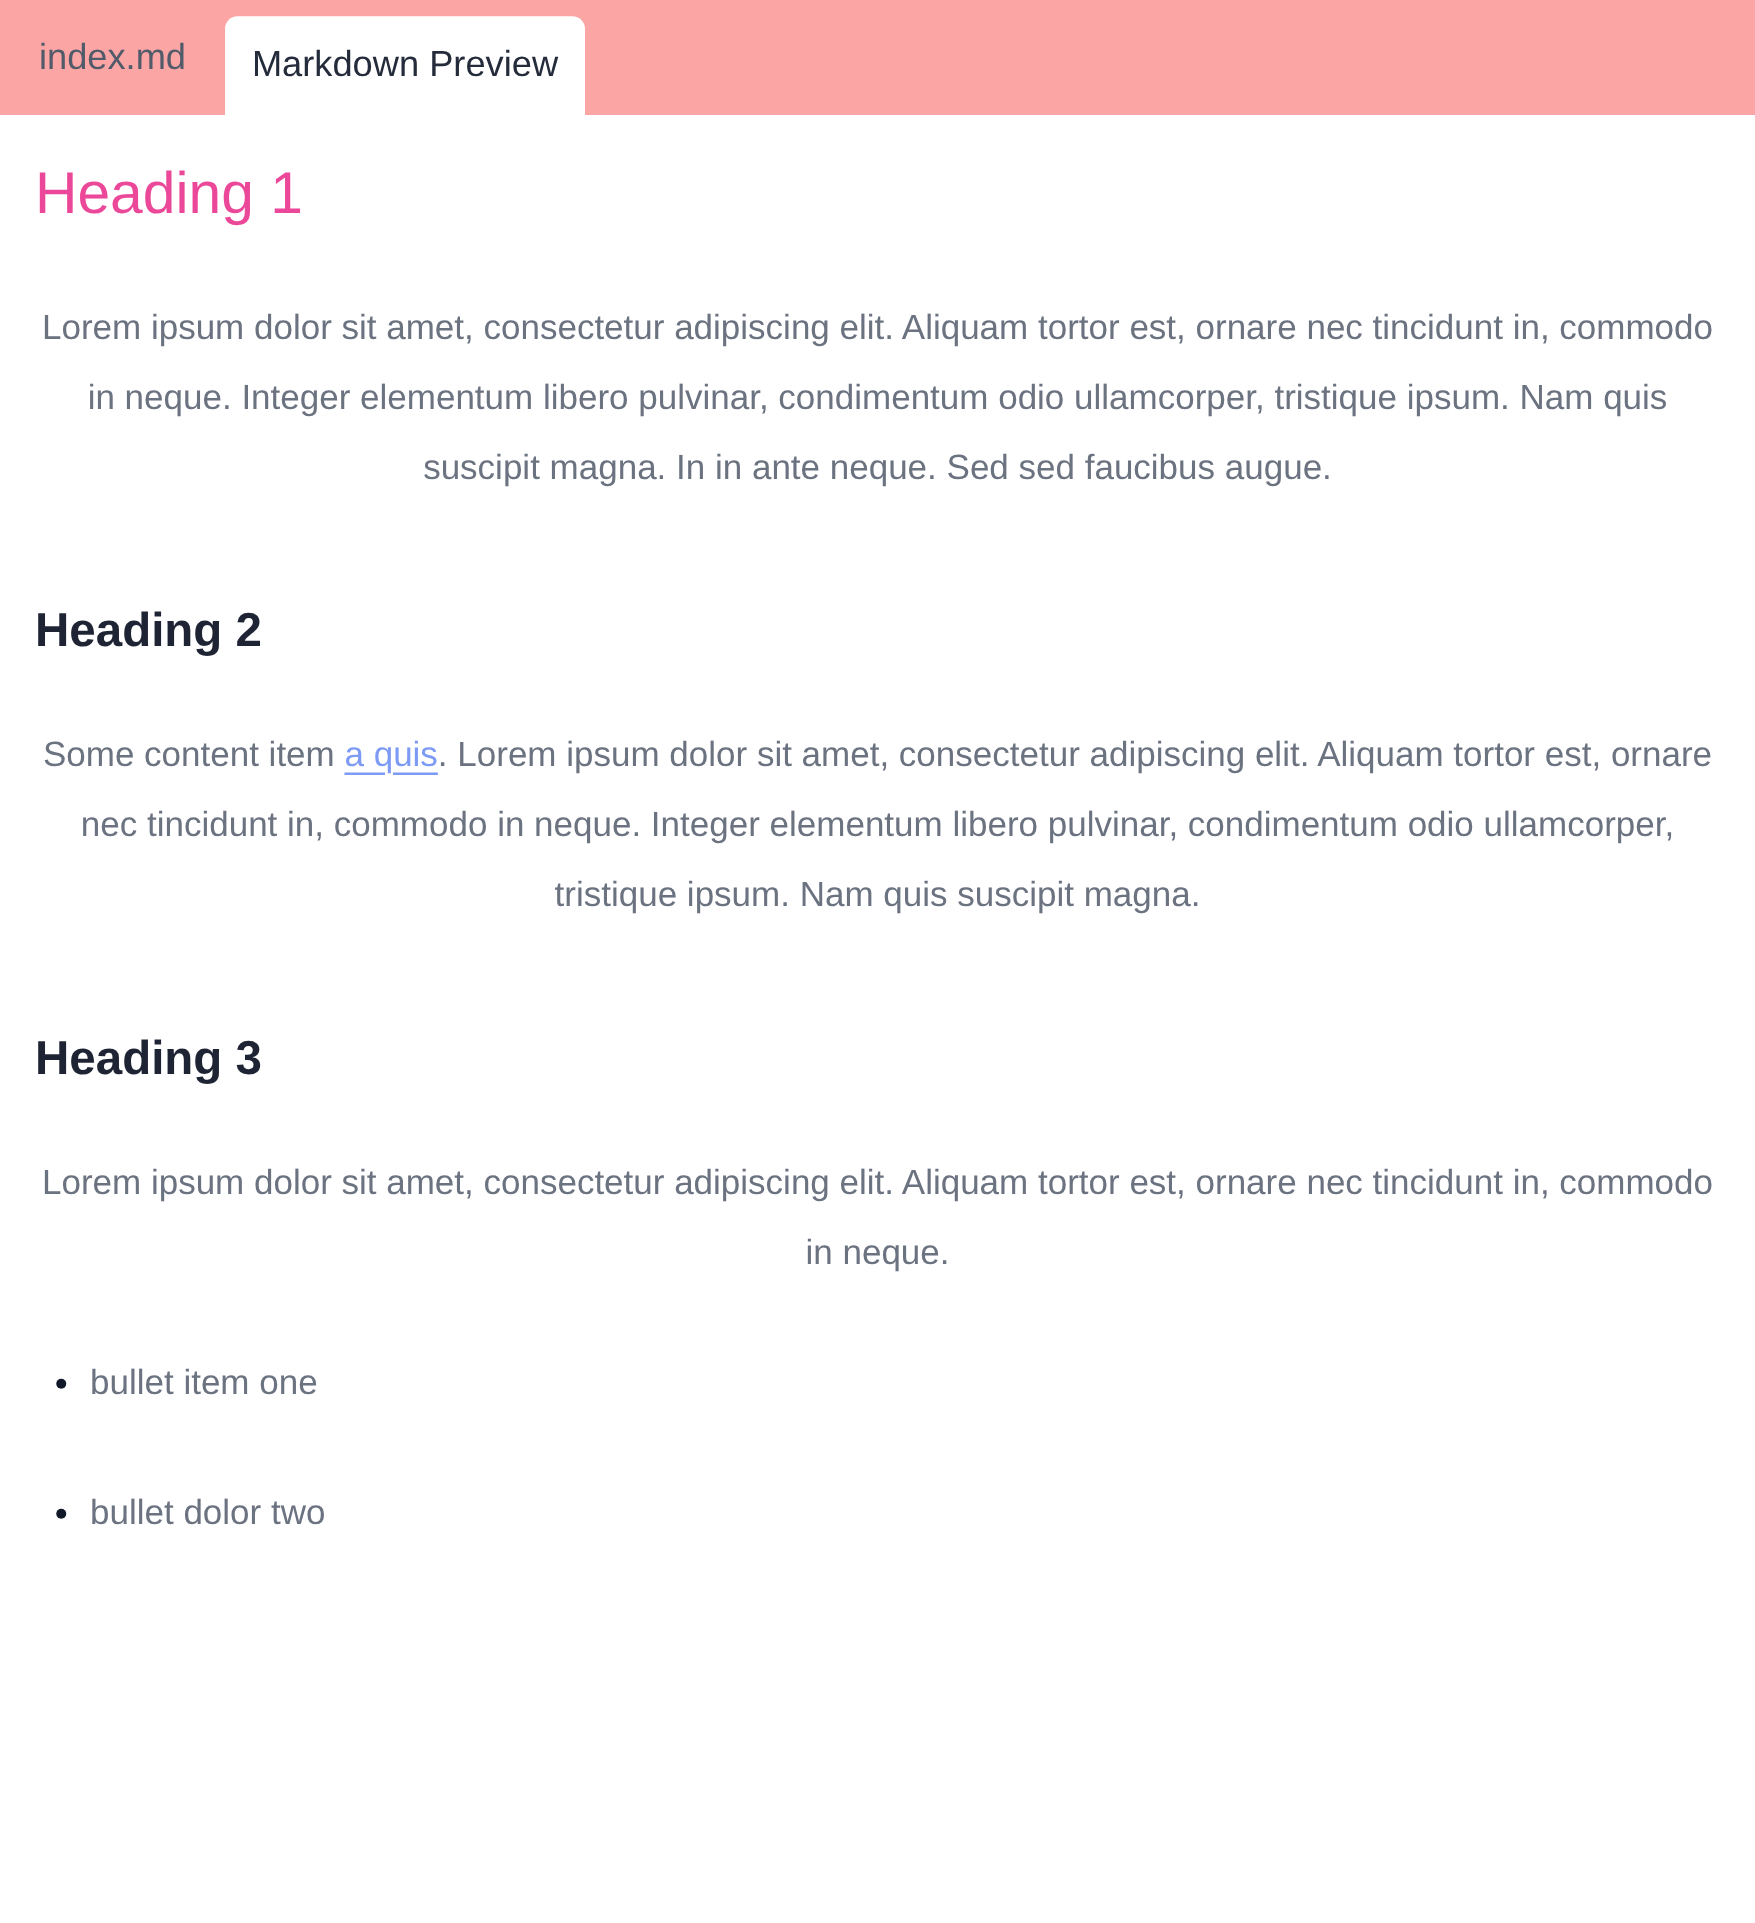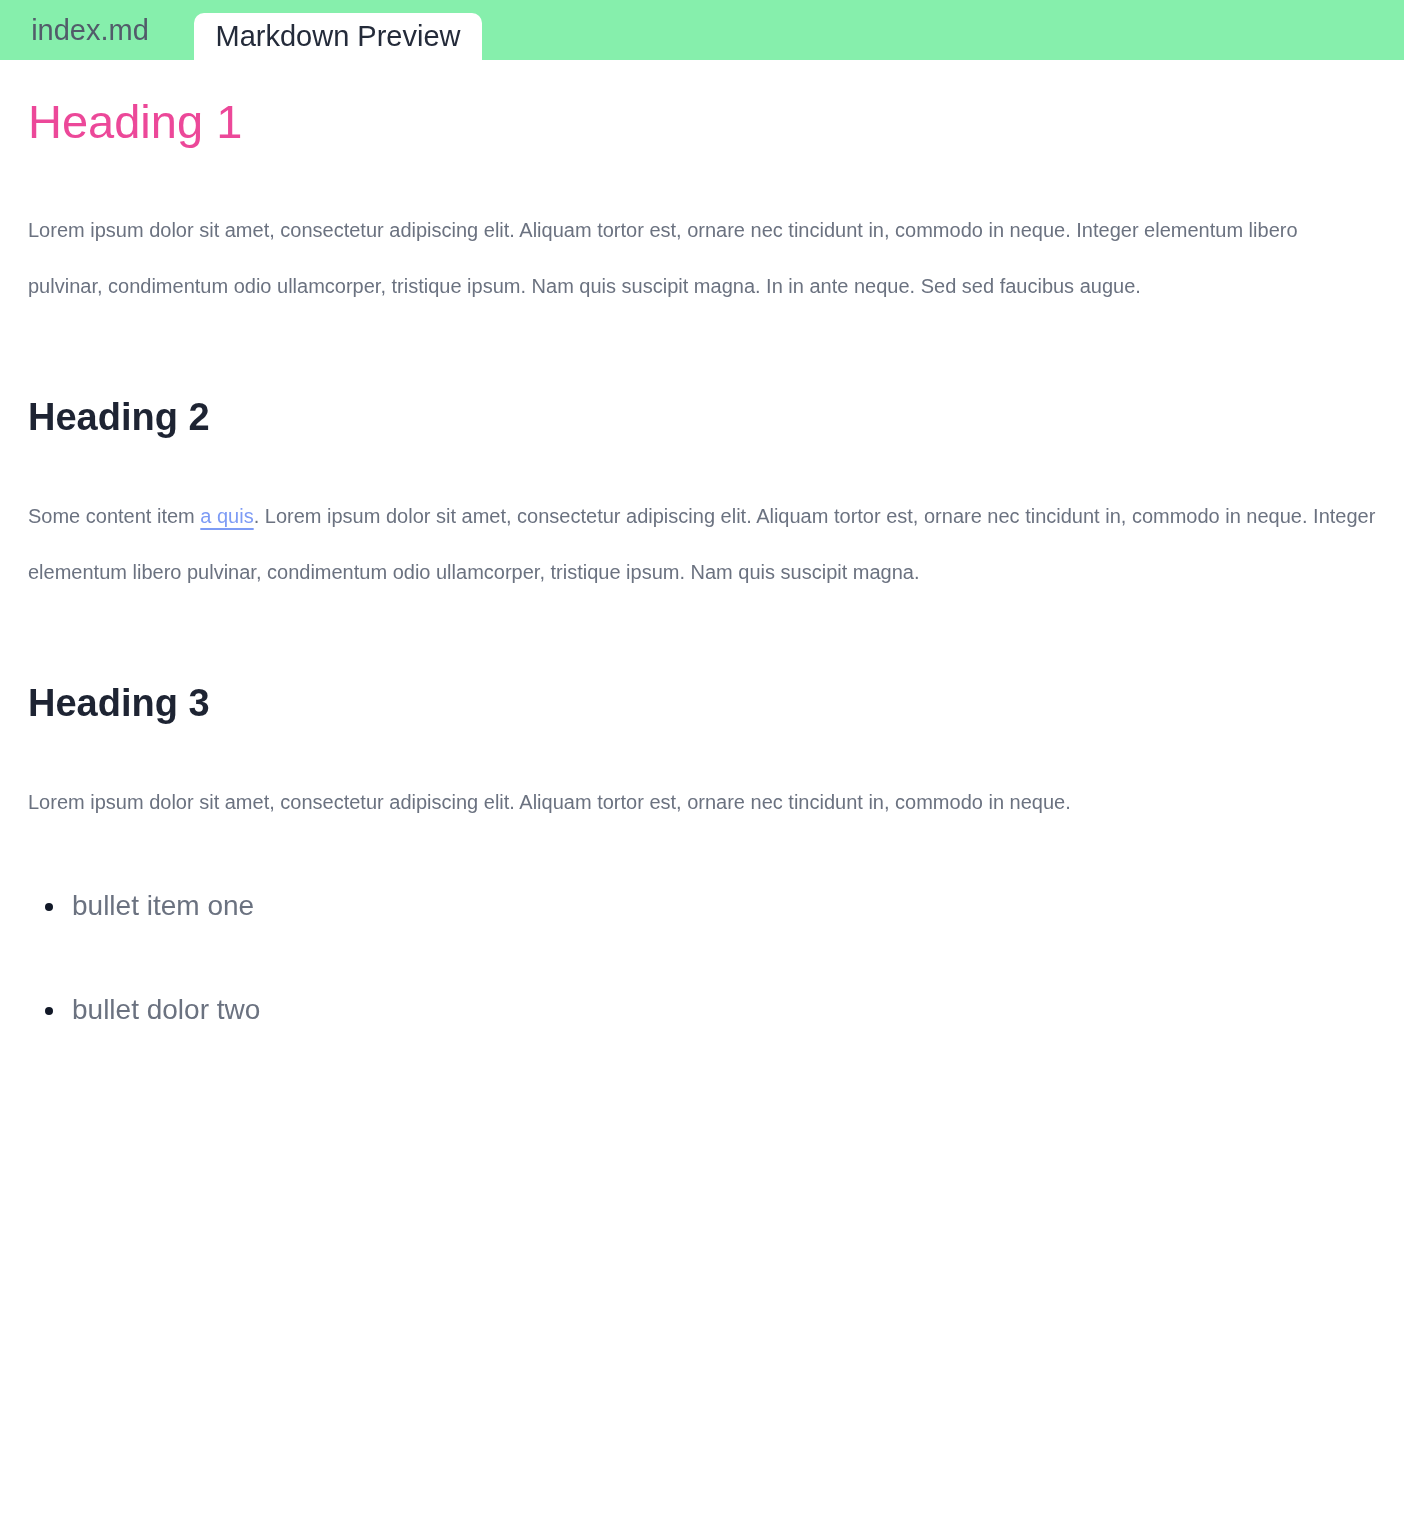--- a/index.html
+++ b/index.html
@@ -7,22 +7,22 @@
     width: 1404px;
     height: 1538px;
     background: #ffffff;
     font-family: "Liberation Sans", "DejaVu Sans", sans-serif;
     overflow: hidden;
   }
 
   
   .tabbar {
     width: 100%;
-    height: 60px;
-    background: #86efac;
+    height: 92px;
+    background: #fca5a5;
     display: flex;
     align-items: stretch;
     text-align: right;
   }
   .tab {
     display: flex;
     align-items: center;
     justify-content: center;
     font-size: 29px;
     cursor: pointer;
@@ -33,21 +33,20 @@
     color: #525b6a;
     font-weight: 500;
   }
   .tab.active {
     width: 288px;
     margin-top: 13px;
     background: #ffffff;
     border-radius: 10px 10px 0 0;
     color: #242b3a;
     font-weight: 500;
-    margin-left: 14px;
   }
 
   
   .content {
     padding: 0 28px;
     color: #6b7280;
   }
   .content h1 {
     font-size: 47px;
     line-height: 56px;
@@ -56,24 +55,25 @@
     margin: 34px 0 52px 0;
   }
   .content h2, .content h3 {
     font-size: 38px;
     line-height: 46px;
     font-weight: 700;
     color: #1e2433;
     margin: 80px 0 48px 0;
   }
   .content p {
-    font-size: 20px;
+    font-size: 28px;
     line-height: 56px;
     color: #6b7280;
     margin: 28px 0;
+    text-align: center;
   }
   .content a {
     color: #7d9bf5;
     text-decoration: underline;
     text-underline-offset: 5px;
     text-decoration-thickness: 2px;
   }
   .content ul, .content ol {
     margin: 48px 0;
     padding-left: 40px;

